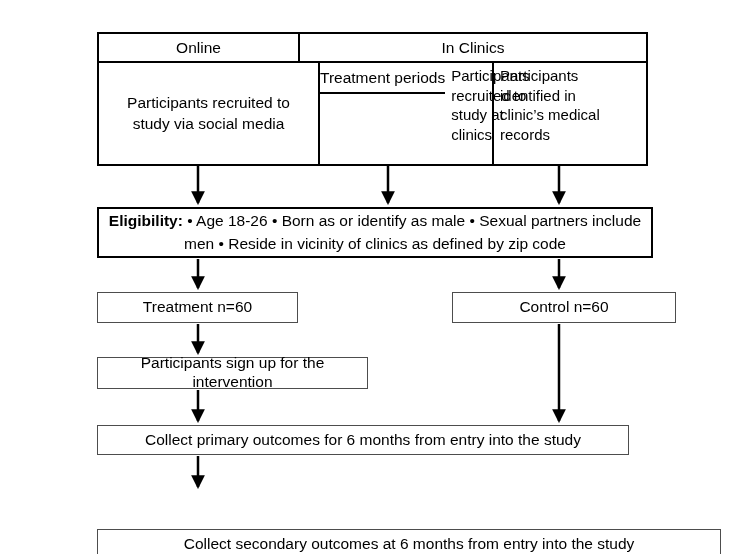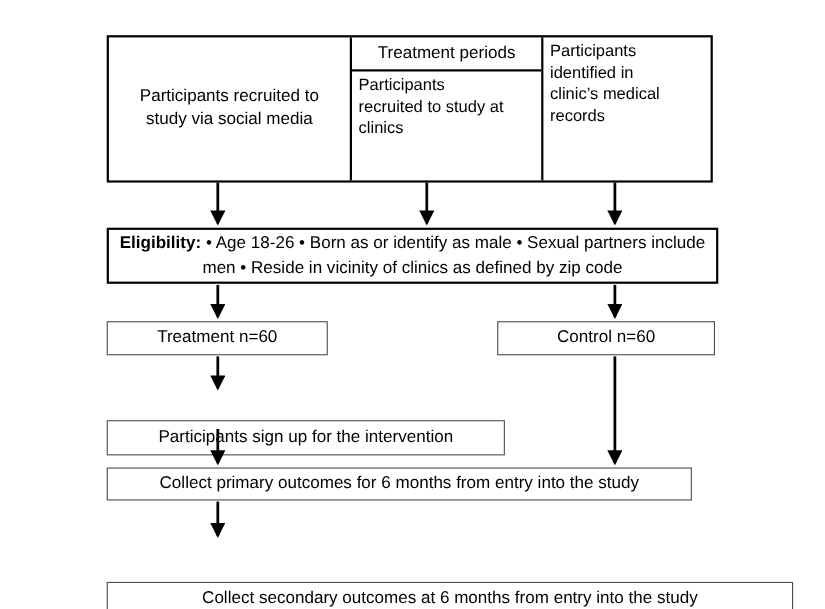--- a/index.html
+++ b/index.html
@@ -30,21 +30,21 @@
     width: 199px; border-right: 2px solid #000000;
     display: flex; align-items: center; justify-content: center;
   }
   .cell-clinics-h { flex: 1; display: flex; align-items: center; justify-content: center; }
   .tbl-row2 { display: flex; flex: 1; min-height: 0; }
   .cell-online-body {
     width: 199px; border-right: 2px solid #000000;
     display: flex; align-items: center; justify-content: center;
     text-align: center; padding: 12px 10px; line-height: 1.35;
   }
-  .col { display: flex; flex-direction: column; }
+  .col { display: flex; }
   .col-treat { width: 172px; border-right: 2px solid #000000; }
   .col-ctrl { flex: 1; }
   .subhead {
     height: 31px; flex: none; box-sizing: border-box;
     border-bottom: 2px solid #000000;
     display: flex; align-items: center; justify-content: center;
   }
   .cellbody {
     flex: 1; padding: 3px 28px 2px 6px;
     font-size: 15px; line-height: 1.3; text-align: left;
@@ -61,39 +61,47 @@
   .elig-label { font-weight: bold; }
 
   
   .flowbox {
     border: 1.5px solid #4d4d4d;
     display: flex; align-items: center; justify-content: center;
     text-align: center; font-size: 15.5px; line-height: 1.2;
     padding: 0 4px;
   }
   .treatment  { left: 97px;  top: 292px; width: 201px; height: 31px; }
-  .control    { left: 452px; top: 292px; width: 198px; height: 31px; }
-  .signup     { left: 97px;  top: 357px; width: 362px; height: 32px; margin-top: 25px; }
+  .control    { left: 452px; top: 292px; width: 224px; height: 31px; }
+  .signup     { left: 97px;  top: 357px; width: 271px; height: 32px; }
   .primary    { left: 97px;  top: 425px; width: 532px; height: 30px; }
   .secondary  { left: 97px;  top: 491px; width: 624px; height: 30px; margin-top: 38px; }
 
   
   .arrows {
     position: absolute; left: 0; top: 0;
     width: 750px; height: 554px;
     pointer-events: none;
   }
   .arrows line { stroke: #000000; stroke-width: 2.5; }
 </style>
 </head>
 <body>
 
 <div class="canvas">
 
   <div class="abs tbl">
+    <div class="tbl-row1">
+      <div class="cell-online-h">
+        <span>Online</span>
+      </div>
+      <div class="cell-clinics-h">
+        <span>In Clinics</span>
+      </div>
+    </div>
     <div class="tbl-row2">
       <div class="cell-online-body">
         <span>Participants recruited to study via social media</span>
       </div>
       <div class="col col-treat">
         <div class="subhead">
           <span>Treatment periods</span>
         </div>
         <div class="cellbody">Participants recruited to study at clinics</div>
       </div>

